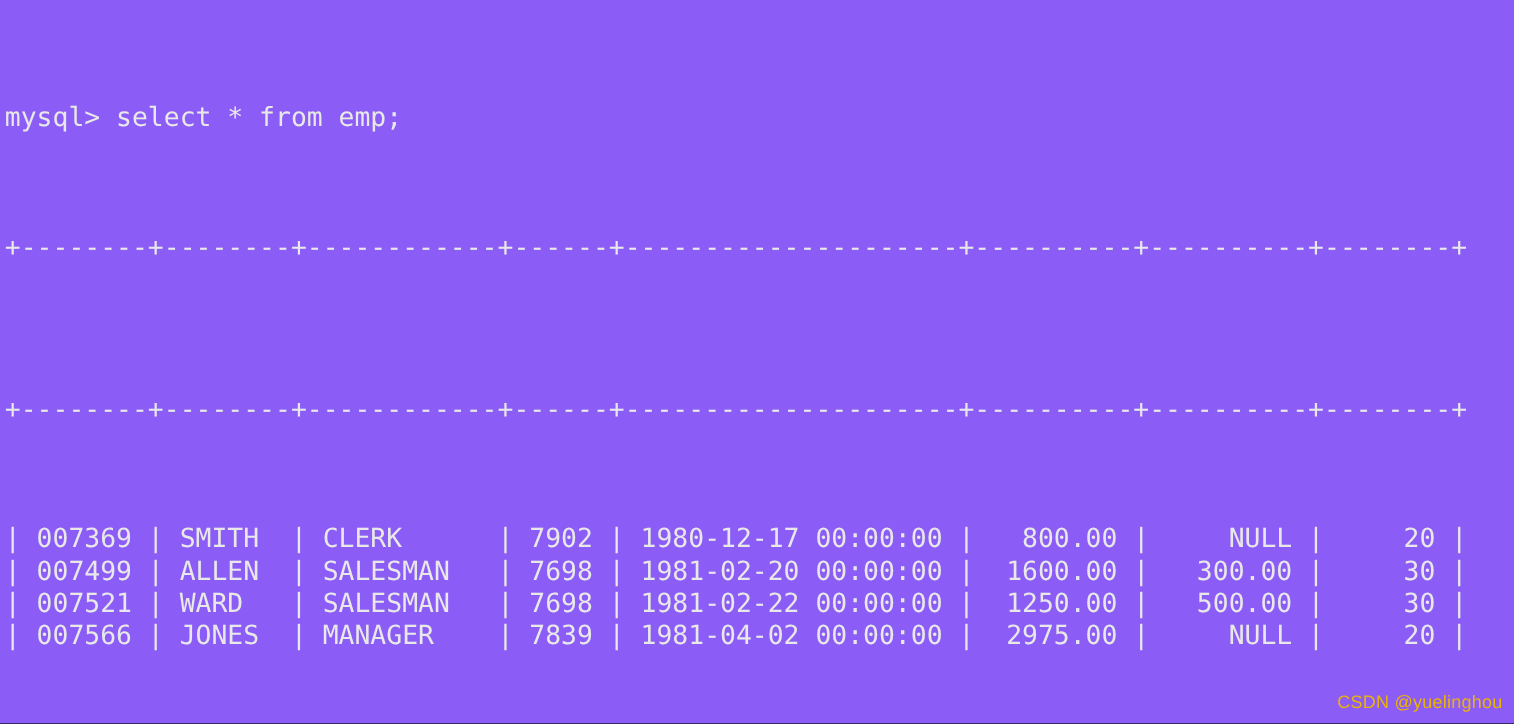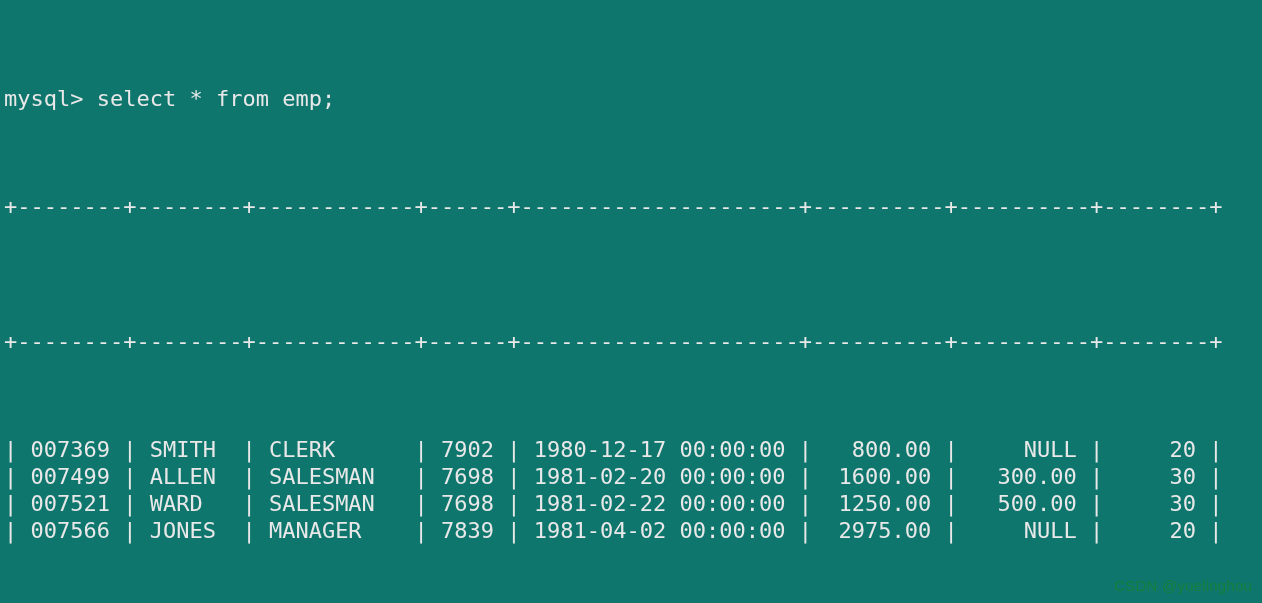--- a/index.html
+++ b/index.html
@@ -13,21 +13,21 @@
     overflow: hidden;
     position: relative;
     font-family: "DejaVu Sans Mono", "Liberation Mono", monospace;
   }
   #terminal {
     position: absolute;
     left: 0;
     top: 0;
     width: 1262px;
     height: 603px;
-    background: #0f766e;
+    background: #8b5cf6;
     color: #e8e8e8;
     font-family: "DejaVu Sans Mono", "Liberation Mono", monospace;
     font-size: 22px;
     line-height: 27px;
     letter-spacing: 0px;
     white-space: pre;
     padding: 4px 0 0 4px;
     box-sizing: border-box;
   }
   .line {
@@ -35,21 +35,21 @@
     white-space: pre;
     font-family: "DejaVu Sans Mono", "Liberation Mono", monospace;
   }
   .rule {
     color: #e8e8e8;
   }
   #watermark {
     position: absolute;
     right: 10px;
     bottom: 9px;
-    color: #15803d;
+    color: #eab308;
     font-family: "Liberation Sans", "DejaVu Sans", sans-serif;
     font-size: 15px;
     letter-spacing: 0.2px;
     white-space: pre;
   }
 </style>
 </head>
 <body>
 
 <div id="terminal">

